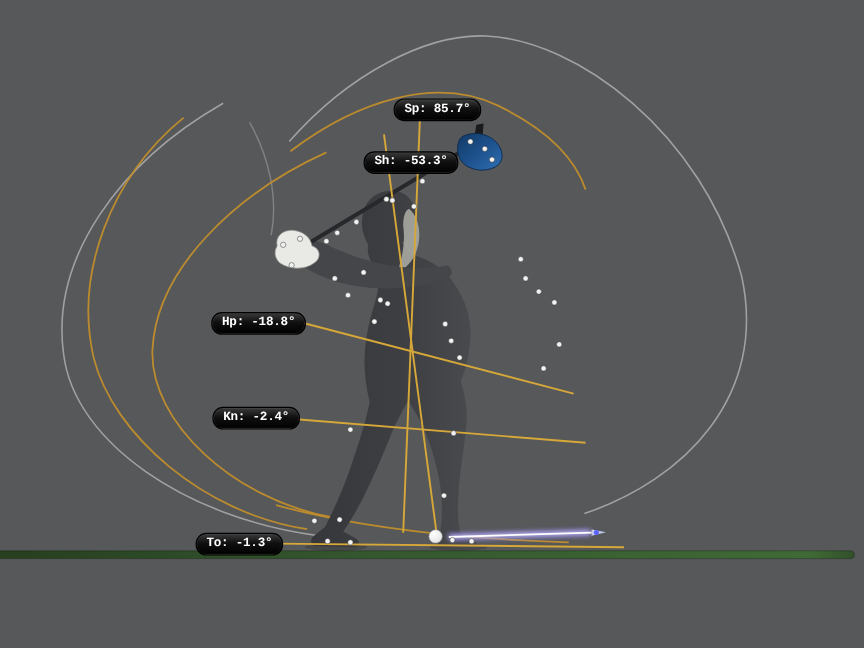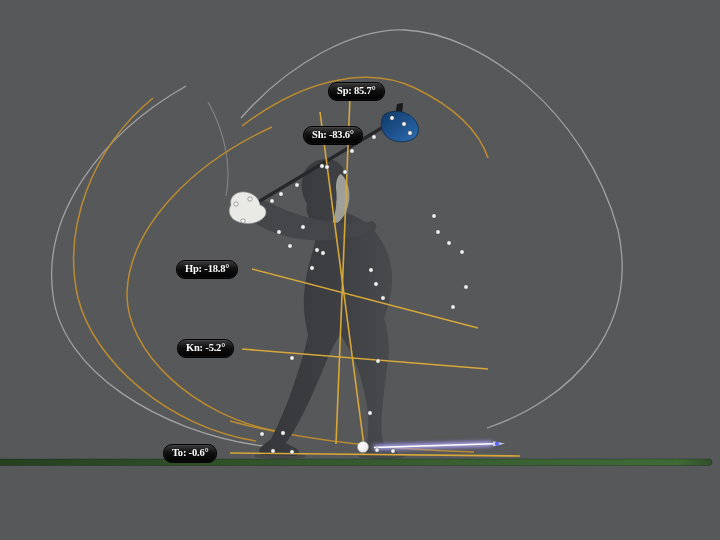--- a/index.html
+++ b/index.html
@@ -1,19 +1,19 @@
 <!DOCTYPE html>
 <html style="--bg: #57585a; --ground-green: #35582f; --arc-gray: #b4b4b4; --arc-orange: #c18e2c; --line-orange: #d6a739; --label-bg: #0a0a0a; --label-text: #ffffff; --clubhead-blue: #1d518c; --glow-core: #ffffff; --glow-halo: #7a6cff;"><head>
 <meta charset="utf-8">
 <style>
   html,body{margin:0;padding:0;background:#333;}
   #stage{
     position:relative;width:720px;height:540px;overflow:hidden;
     background:var(--bg,#57585a);
-    font-family:Liberation Serif, serif;
+    font-family:Liberation Mono, monospace;
   }
   #scene{position:absolute;left:0;top:0;}
   .arcG{stroke:var(--arc-gray,#b4b4b4);fill:none;stroke-width:1.3;opacity:.8;}
   .arcG2{stroke:var(--arc-gray,#b4b4b4);fill:none;stroke-width:1.2;opacity:.45;}
   .arcO{stroke:var(--arc-orange,#c18e2c);fill:none;stroke-width:1.5;opacity:.95;}
   .lineO{stroke:var(--line-orange,#d6a739);stroke-width:1.6;}
   .ground{fill:url(#groundGrad);stroke:rgba(10,25,10,.45);stroke-width:.6;}
   .pill{
     position:absolute;z-index:5;white-space:nowrap;
     background:linear-gradient(180deg,#3a3a3a 0%,#101010 45%,#000 100%);
@@ -166,18 +166,18 @@
       <circle class="dot" cx="262" cy="434" r="2.2"></circle>
         <circle class="dot" cx="283" cy="433" r="2.2"></circle>
       <circle class="dot" cx="273" cy="451" r="2.2"></circle>
         <circle class="dot" cx="292" cy="452" r="2.2"></circle>
       <circle class="dot" cx="377" cy="450" r="2.2"></circle>
         <circle class="dot" cx="393" cy="451" r="2.2"></circle>
     </g>
   </svg>
 
   <div class="pill" style="left:328px;top:82px">Sp: 85.7°</div>
-  <div class="pill" style="left:303px;top:126px">Sh: -83.6°</div>
+  <div class="pill" style="left:303px;top:126px">Sh: -53.3°</div>
   <div class="pill" style="left:176px;top:260px">Hp: -18.8°</div>
-  <div class="pill" style="left:177px;top:339px">Kn: -5.2°</div>
-  <div class="pill" style="left:163px;top:444px">To: -0.6°</div>
+  <div class="pill" style="left:177px;top:339px">Kn: -2.4°</div>
+  <div class="pill" style="left:163px;top:444px">To: -1.3°</div>
 
 </div>
 
 </body></html>

